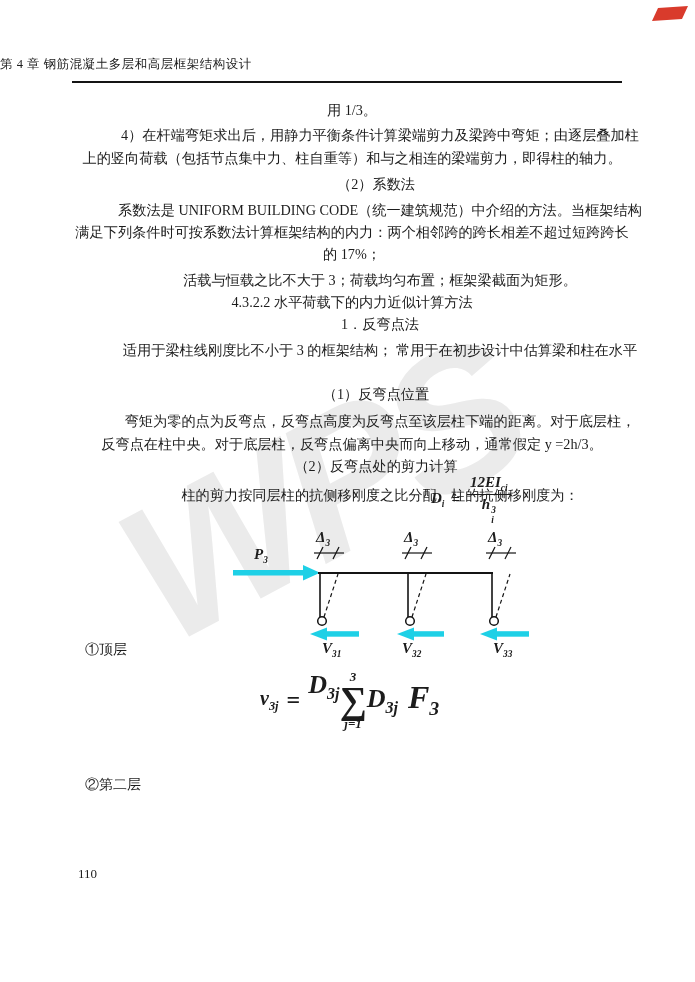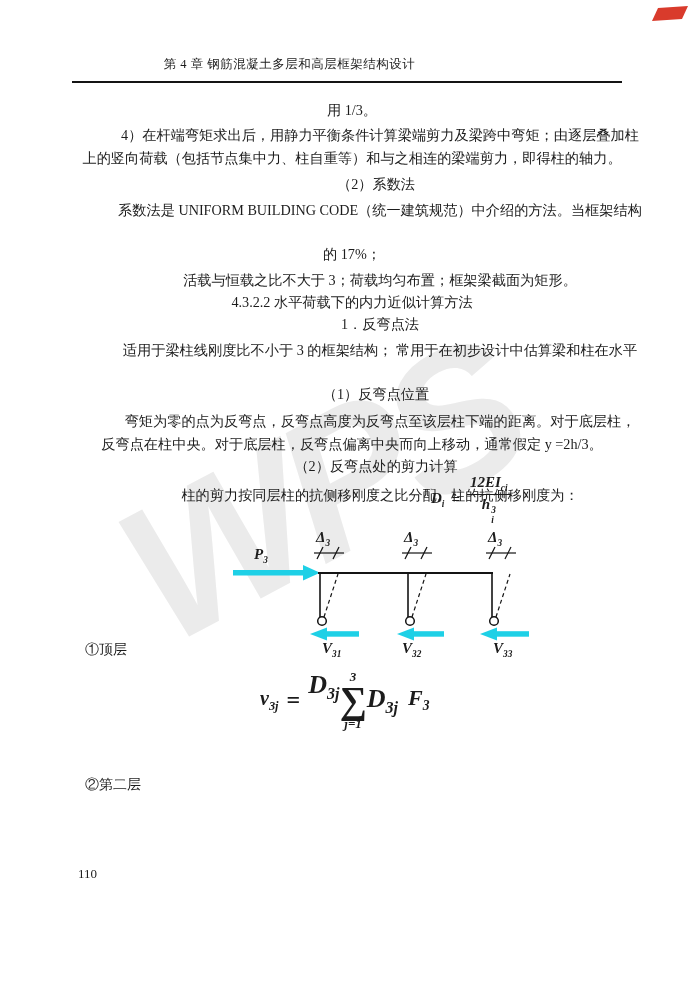--- a/index.html
+++ b/index.html
@@ -7,21 +7,21 @@
         font-family:"Liberation Serif","DejaVu Serif",serif;color:#1c1c1c;}
   
   .watermark{position:absolute;left:0px;top:300px;width:640px;height:380px;
         display:flex;align-items:center;justify-content:center;
         transform:rotate(-28deg);font-family:"Liberation Sans","DejaVu Sans",sans-serif;
         font-style:italic;font-weight:900;font-size:195px;letter-spacing:-10px;
         color:#ebebeb;z-index:0;user-select:none;}
   
   .flag{position:absolute;left:651px;top:6px;width:38px;height:22px;z-index:3;}
   
-  .header-title{position:absolute;left:0;top:56px;width:579px;text-align:center;
+  .header-title{position:absolute;left:0;top:56px;width:579px;text-align:left;
         font-size:12.5px;letter-spacing:0.5px;z-index:2;}
   .header-rule{position:absolute;left:72px;top:81px;width:550px;height:1.5px;background:#141414;z-index:2;}
   
   .line{position:absolute;left:72px;width:560px;font-size:14.2px;white-space:nowrap;z-index:2;text-align:center;}
   .ind2{padding-left:28px;}
   .ind15{padding-left:24px;}
   
   .f-stiff{position:absolute;left:431px;top:474px;display:flex;align-items:center;
         font-size:15px;font-style:italic;font-weight:600;z-index:2;}
   .f-stiff .eq{margin:0 7px;font-style:normal;}
@@ -38,21 +38,21 @@
         font-style:italic;font-weight:600;z-index:2;}
   .f-shear .lhs{font-size:20px;}
   .f-shear .eq{font-size:24px;font-style:normal;margin:0 8px;font-weight:700;}
   .f-shear .bigfrac{display:inline-flex;}
   .f-shear .bigfrac .bar{align-self:stretch;height:2px;background:#1c1c1c;margin:2px 0;}
   .f-shear .dterm{font-size:26px;}
   .f-shear .denrow{display:flex;align-items:center;}
   .f-shear .sumcol{display:inline-flex;flex-direction:column;align-items:center;line-height:1;font-style:normal;}
   .f-shear .sumcol .lim{font-size:13px;font-style:italic;}
   .f-shear .sumcol .sigma{font-size:38px;line-height:0.9;font-style:normal;}
-  .f-shear .rhs{font-size:22px;margin-left:10px;}
+  .f-shear .rhs{font-size:32px;margin-left:10px;}
   
   .diagram{position:absolute;left:220px;top:528px;width:340px;height:135px;z-index:2;}
   .dlabel{position:absolute;font-size:15px;font-style:italic;font-weight:600;z-index:2;}
   .note{position:absolute;left:85px;font-size:14px;z-index:2;}
   .pagenum{position:absolute;left:78px;top:866px;font-size:13px;z-index:2;}
 </style>
 </head>
 <body>
 
 <div class="page">
@@ -64,20 +64,21 @@
   </svg>
 
   <div class="header-title">第 4 章  钢筋混凝土多层和高层框架结构设计</div>
   <div class="header-rule"></div>
 
   <div class="line" style="top:101px">用 1/3。</div>
   <div class="line ind2" style="top:126px">4）在杆端弯矩求出后，用静力平衡条件计算梁端剪力及梁跨中弯矩；由逐层叠加柱</div>
   <div class="line" style="top:149px">上的竖向荷载（包括节点集中力、柱自重等）和与之相连的梁端剪力，即得柱的轴力。</div>
   <div class="line ind15" style="top:175px">（2）系数法</div>
   <div class="line ind2" style="top:201px">系数法是 UNIFORM BUILDING CODE（统一建筑规范）中介绍的方法。当框架结构</div>
+  <div class="line" style="top:223px">满足下列条件时可按系数法计算框架结构的内力：两个相邻跨的跨长相差不超过短跨跨长</div>
   <div class="line" style="top:245px">的 17%；</div>
   <div class="line ind2" style="top:271px">活载与恒载之比不大于 3；荷载均匀布置；框架梁截面为矩形。</div>
   <div class="line" style="top:293px">4.3.2.2 水平荷载下的内力近似计算方法</div>
   <div class="line ind2" style="top:315px">1．反弯点法</div>
   <div class="line ind2" style="top:341px">适用于梁柱线刚度比不小于 3 的框架结构；  常用于在初步设计中估算梁和柱在水平</div>
   <div class="line ind15" style="top:385px">（1）反弯点位置</div>
   <div class="line ind2" style="top:412px">弯矩为零的点为反弯点，反弯点高度为反弯点至该层柱下端的距离。对于底层柱，</div>
   <div class="line" style="top:435px">反弯点在柱中央。对于底层柱，反弯点偏离中央而向上移动，通常假定 y =2h/3。</div>
   <div class="line ind15" style="top:457px">（2）反弯点处的剪力计算</div>
   <div class="line ind2" style="top:486px">柱的剪力按同层柱的抗侧移刚度之比分配。柱的抗侧移刚度为：</div>

